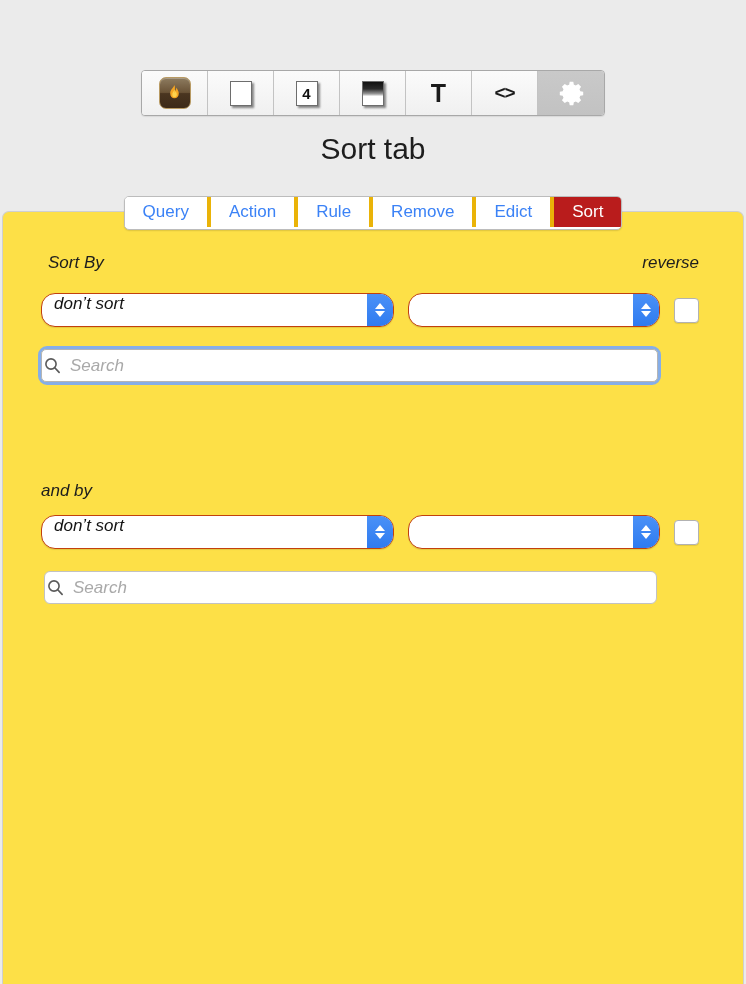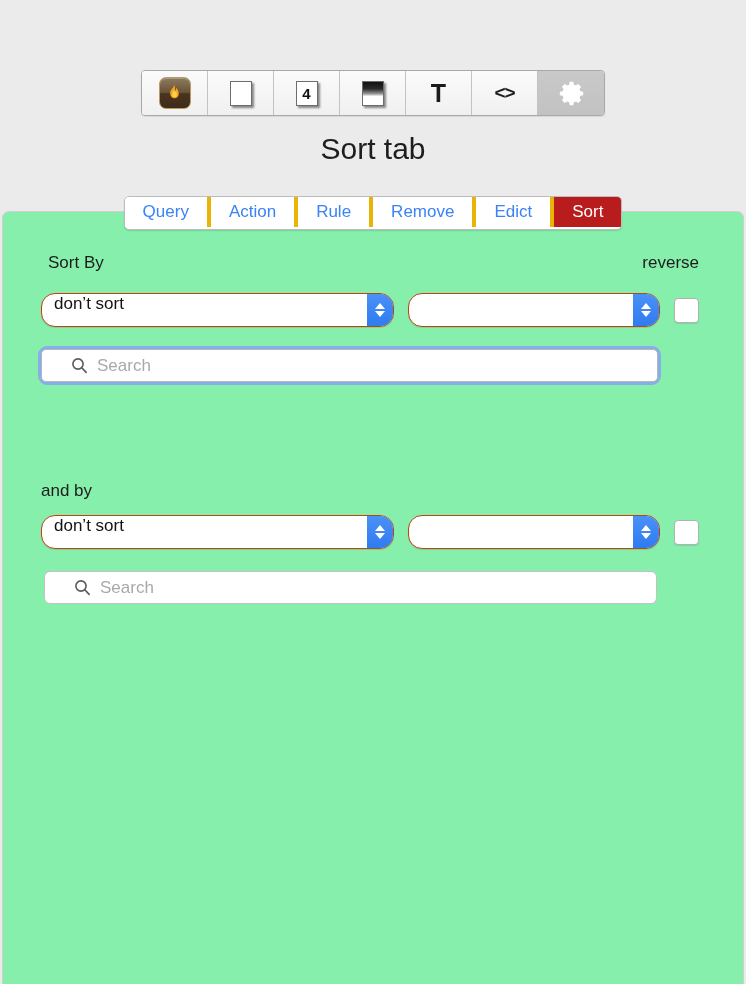--- a/index.html
+++ b/index.html
@@ -179,25 +179,26 @@
     border-right-color: #2a7df4;
   }
 
   
   .panel {
     position: absolute;
     left: 2px;
     right: 2px;
     top: 211px;
     bottom: 0;
-    background: #86efac;
+    background: #fde047;
     border: 1px solid #cfcfcf;
     border-bottom: none;
     border-radius: 7px 7px 0 0;
     box-sizing: border-box;
+    font-style: italic;
   }
 
   
   .label {
     position: absolute;
     font-size: 17px;
     color: #1d1d1d;
   }
   .label.right { text-align: right; margin-left: 11px; }
 
@@ -263,21 +264,21 @@
     background: transparent;
   }
   .search-field {
     height: 100%;
     background: #ffffff;
     border: 1px solid #c2c2c2;
     border-radius: 6px;
     box-sizing: border-box;
     display: flex;
     align-items: center;
-    padding-left: 29px;
+    padding-left: 2px;
   }
   .search-outer.focused .search-field {
     border-radius: 5px;
     border-color: #b5b5b5;
   }
   .mag {
     flex: none;
     margin-right: 9px;
     display: block;
   }

